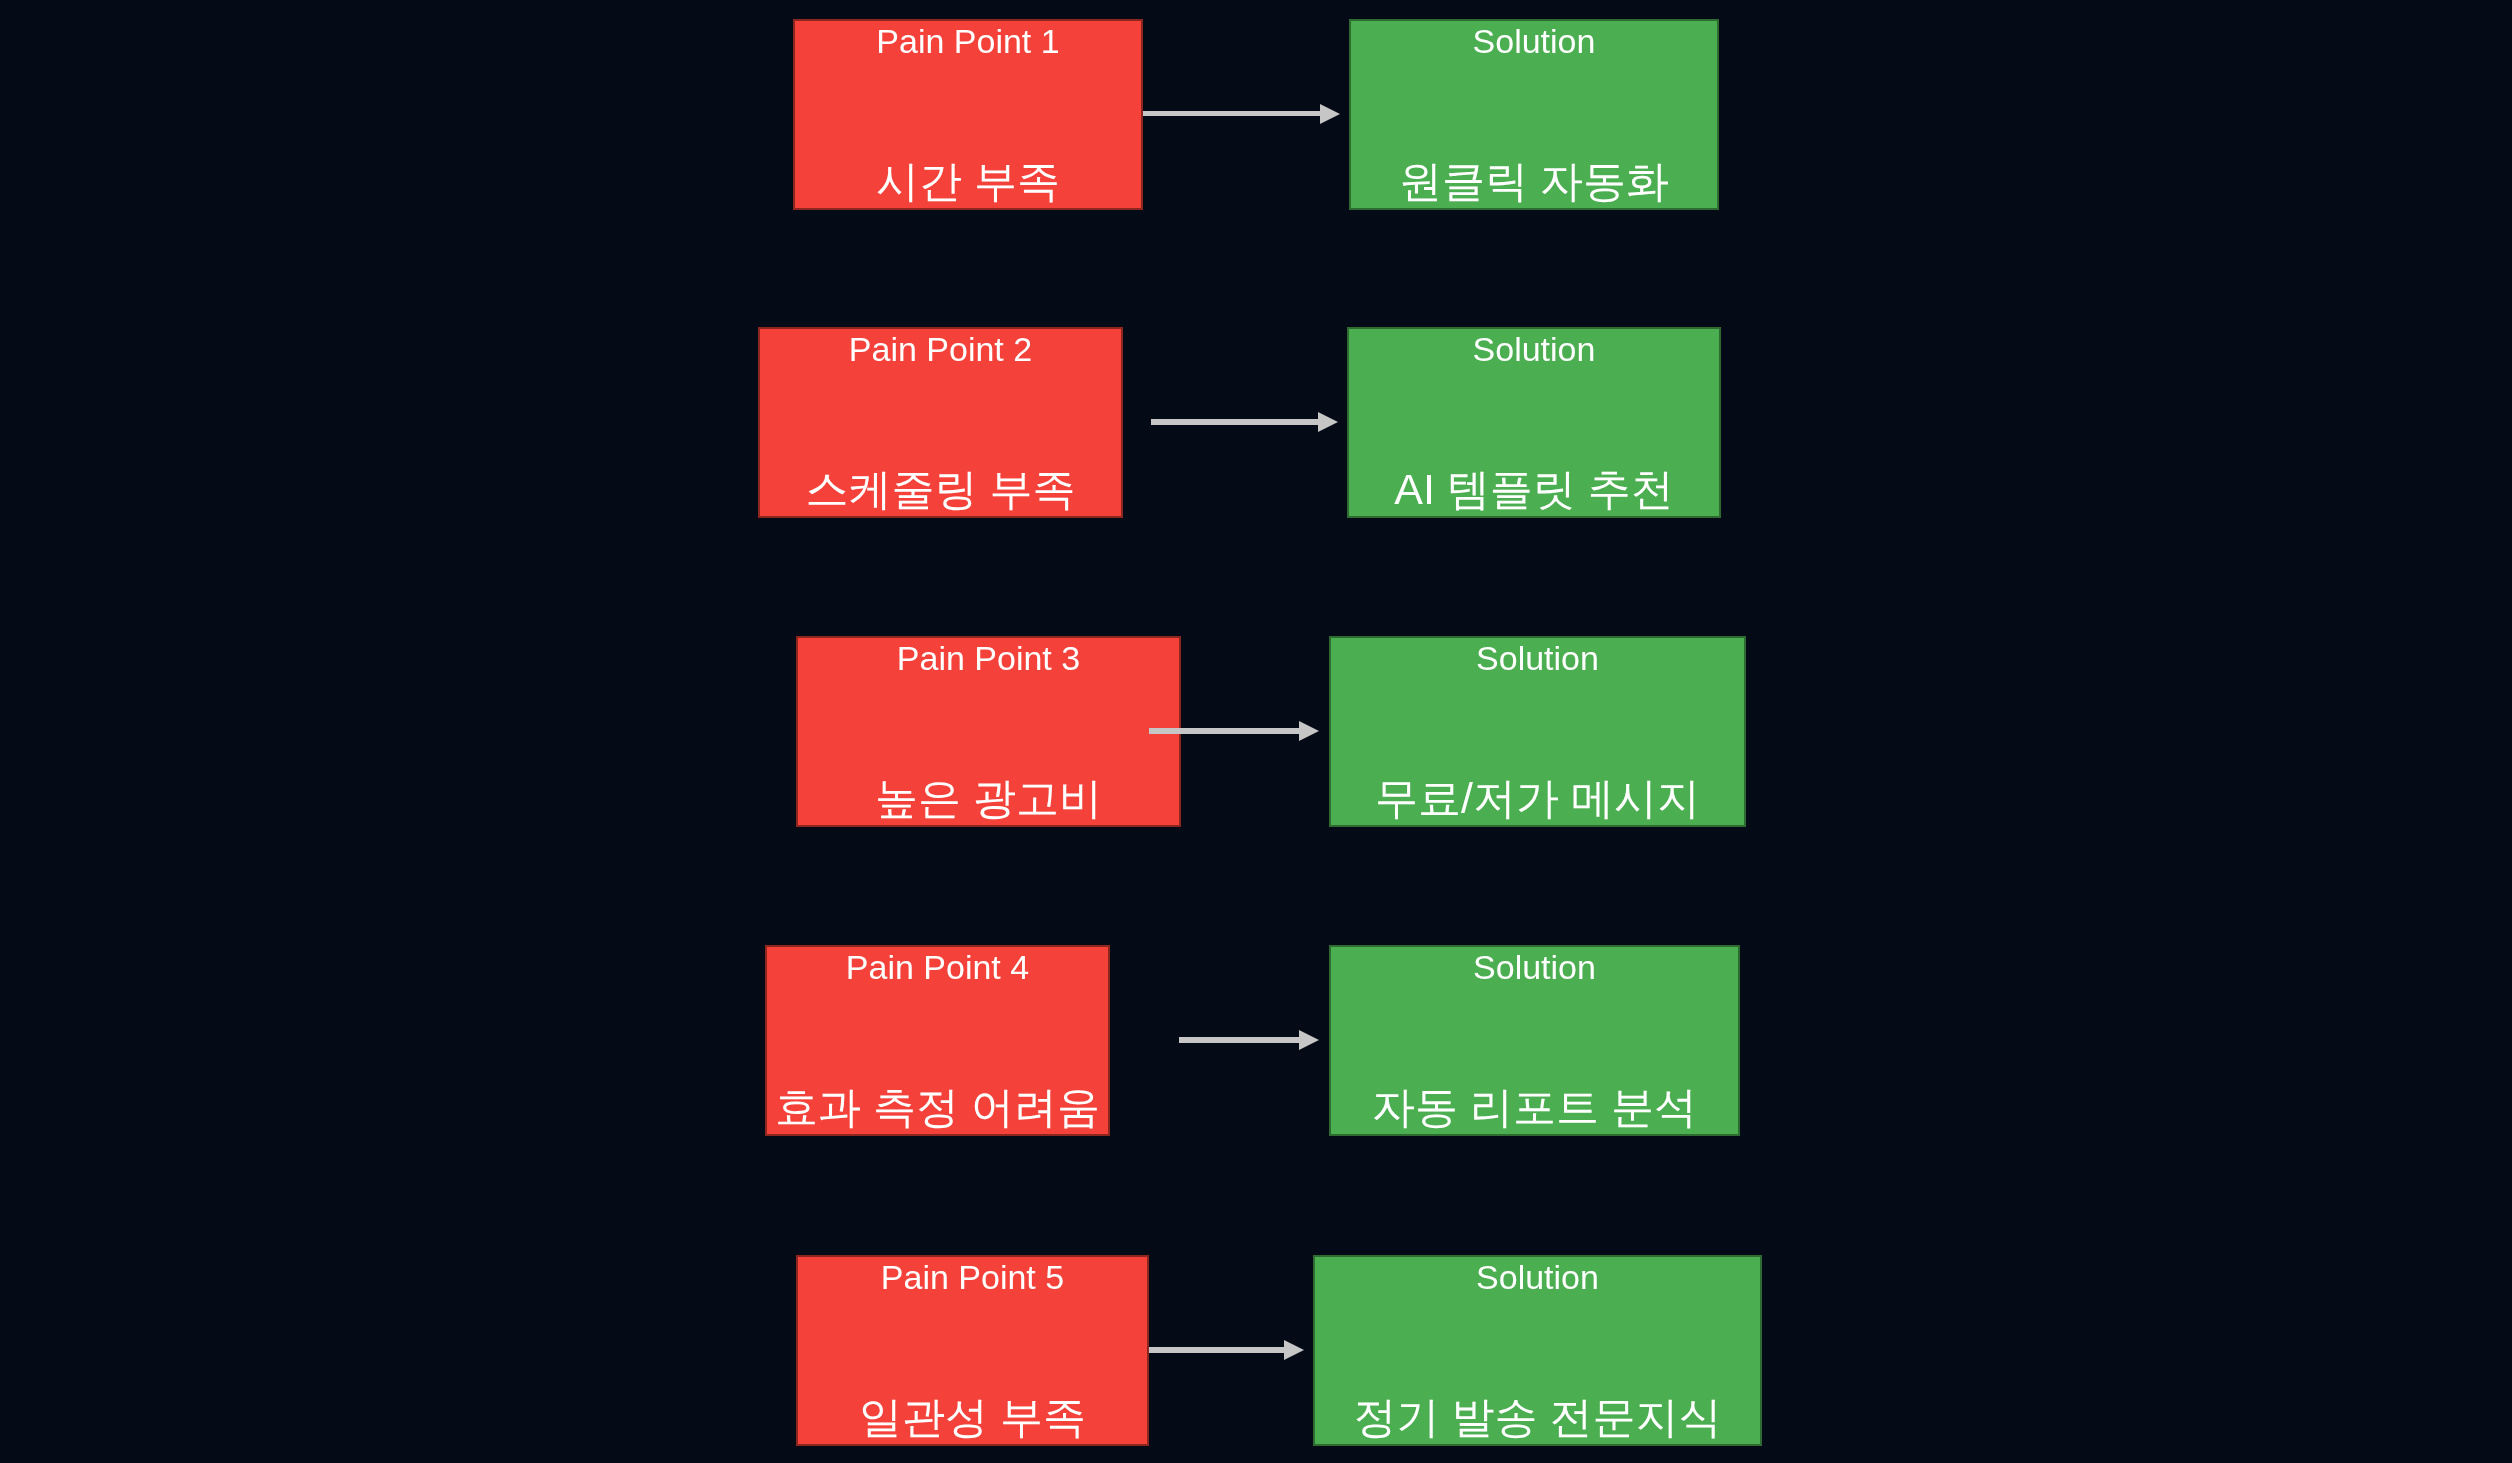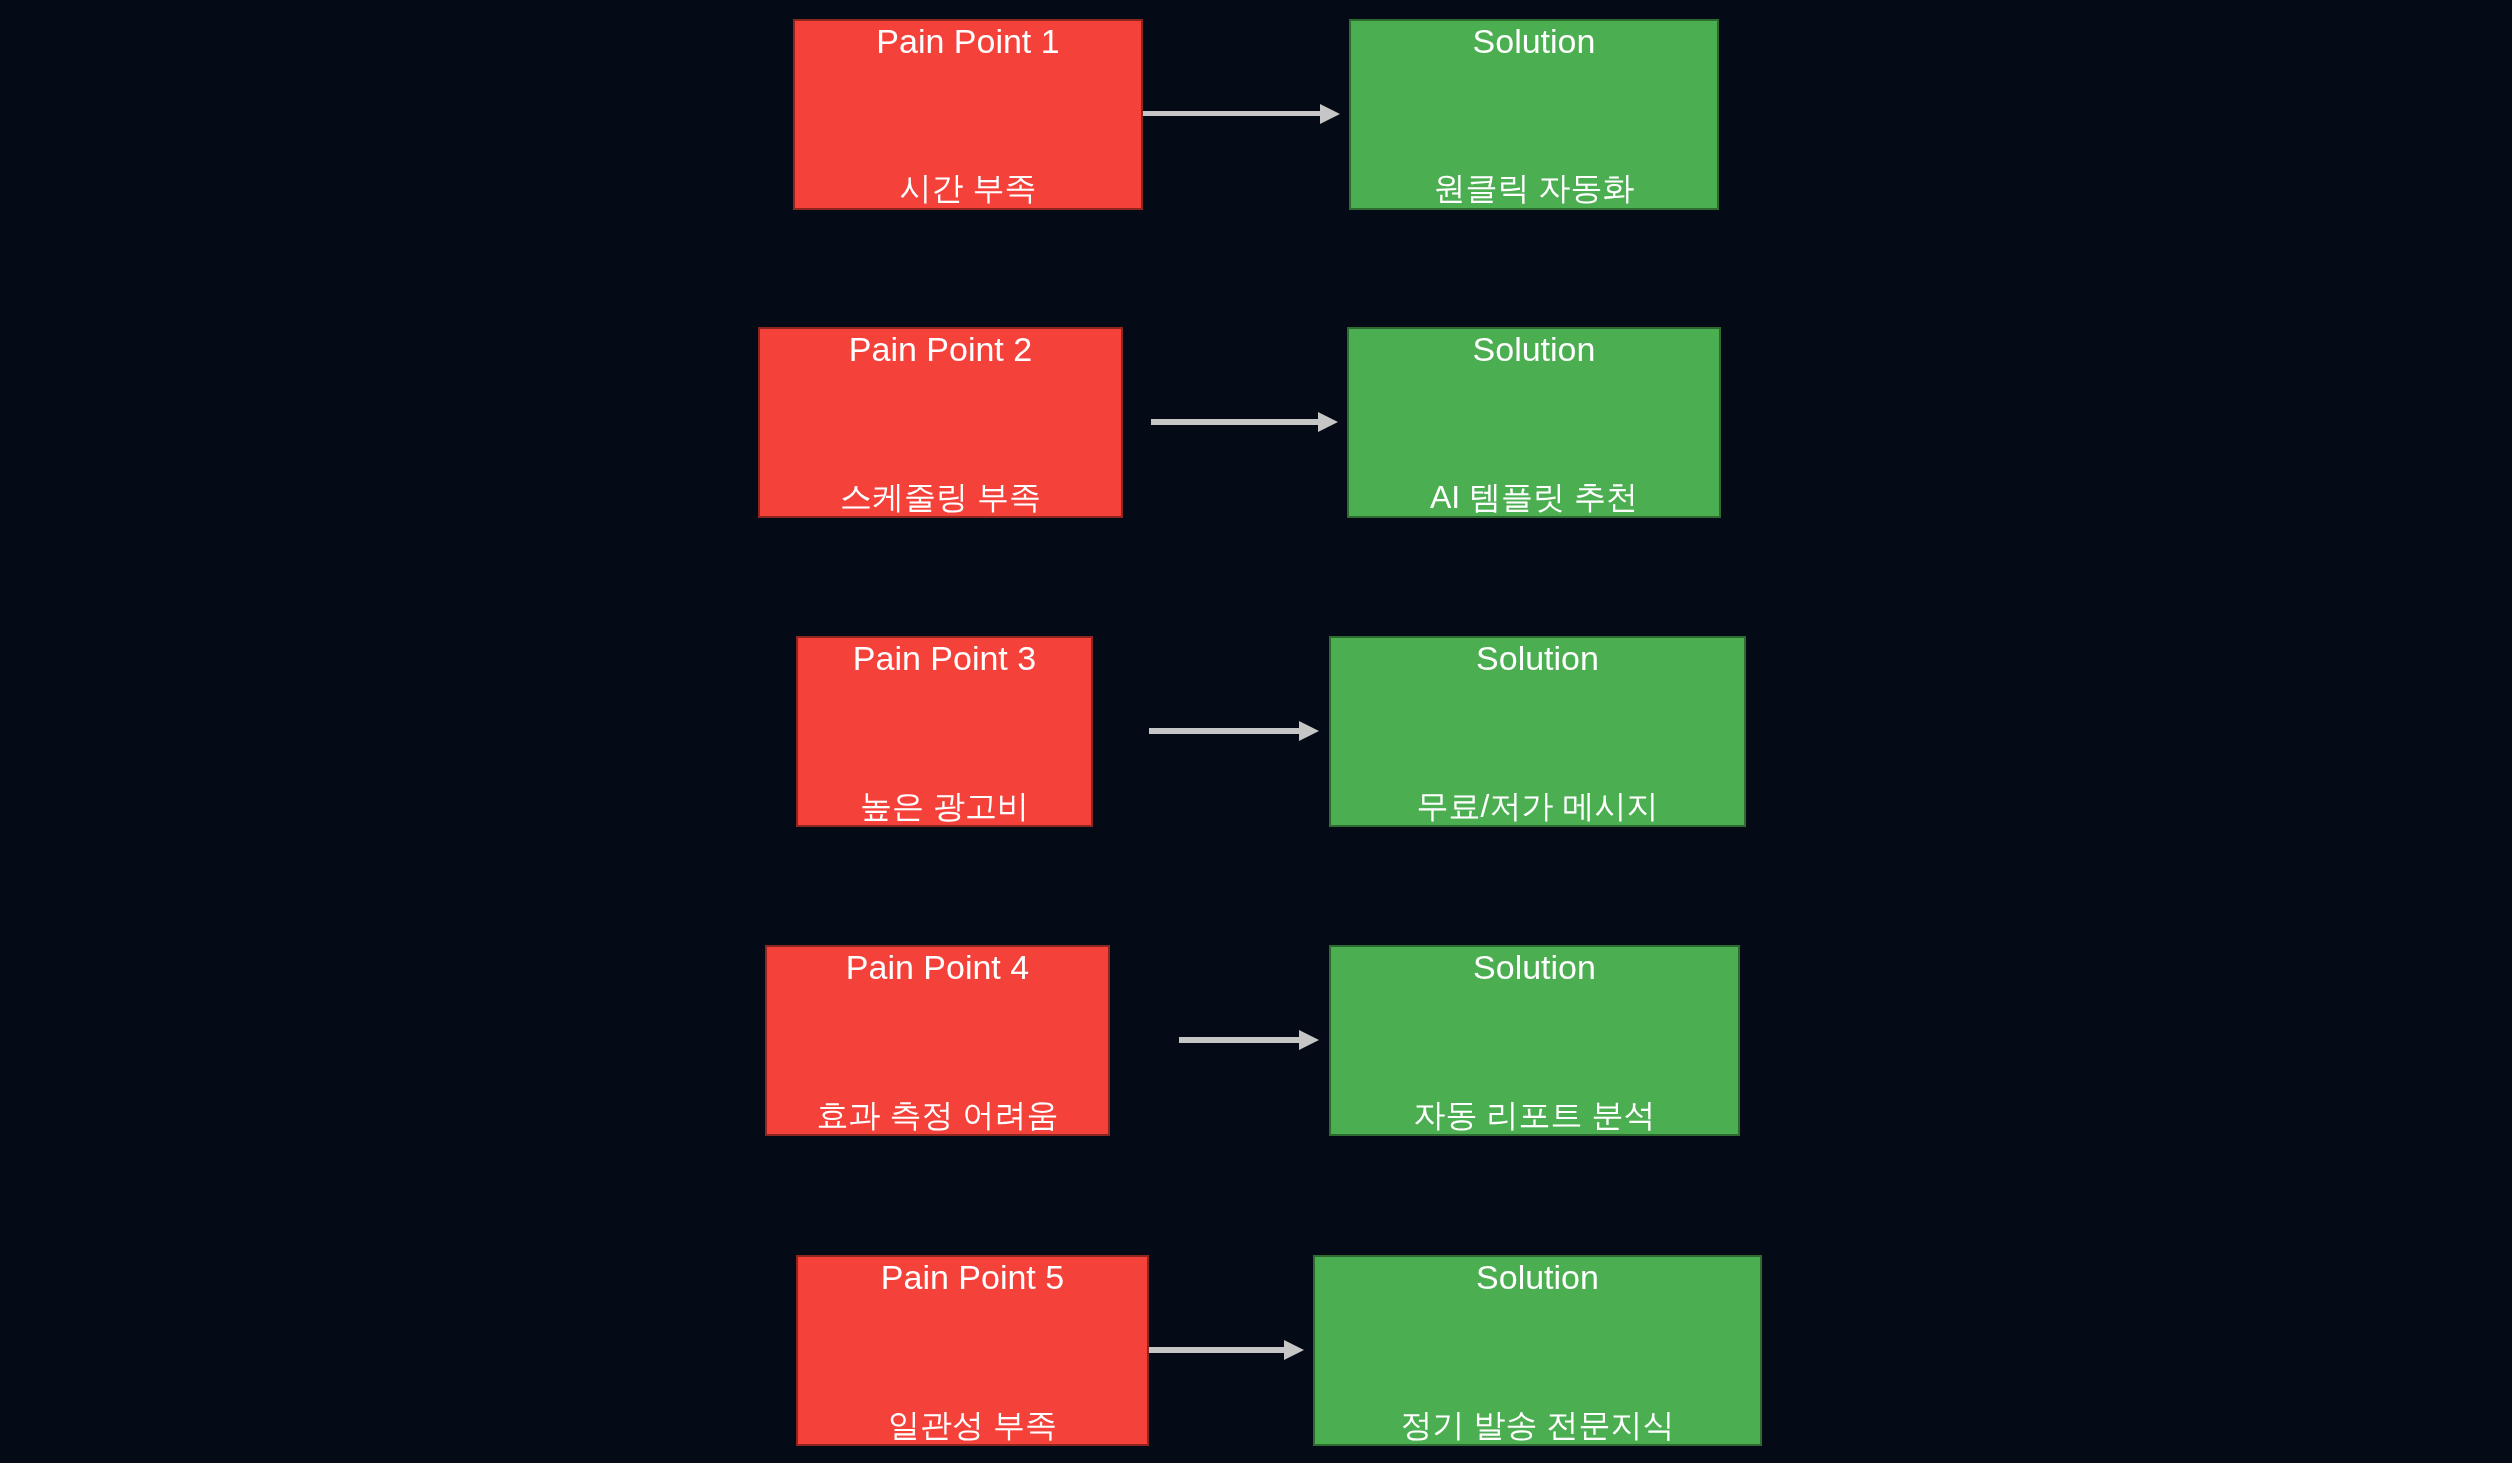--- a/index.html
+++ b/index.html
@@ -40,21 +40,21 @@
   .node.pain {
     background: var(--pain-fill);
     border: 2.8px solid var(--pain-border);
   }
   .node.solution {
     background: var(--solution-fill);
     border: 2.8px solid var(--solution-border);
     margin-left: 9px;
   }
   .node .title { font-size: 34px; }
-  .node .subtitle { font-size: 32px; }
+  .node .subtitle { font-size: 43px; }
   .arrow-line {
     position: absolute;
     top: 92px;
     height: 5.5px;
     background: var(--arrow);
   }
   .arrowhead {
     position: absolute;
     top: 85px;
     width: 0;
@@ -89,21 +89,21 @@
     </div>
     <div class="arrow-line" style="left:1151px; width:167px;"></div>
     <div class="arrowhead" style="left:1318px;"></div>
     <div class="node solution" style="left:1338px; width:374px;">
       <div class="title">Solution</div>
       <div class="subtitle">AI 템플릿 추천</div>
     </div>
   </div>
 
   <div class="row" style="top:636px;">
-    <div class="node pain" style="left:796px; width:297px;">
+    <div class="node pain" style="left:796px; width:385px;">
       <div class="title">Pain Point 3</div>
       <div class="subtitle">높은 광고비</div>
     </div>
     <div class="arrow-line" style="left:1149px; width:150px;"></div>
     <div class="arrowhead" style="left:1299px;"></div>
     <div class="node solution" style="left:1320px; width:417px;">
       <div class="title">Solution</div>
       <div class="subtitle">무료/저가 메시지</div>
     </div>
   </div>

